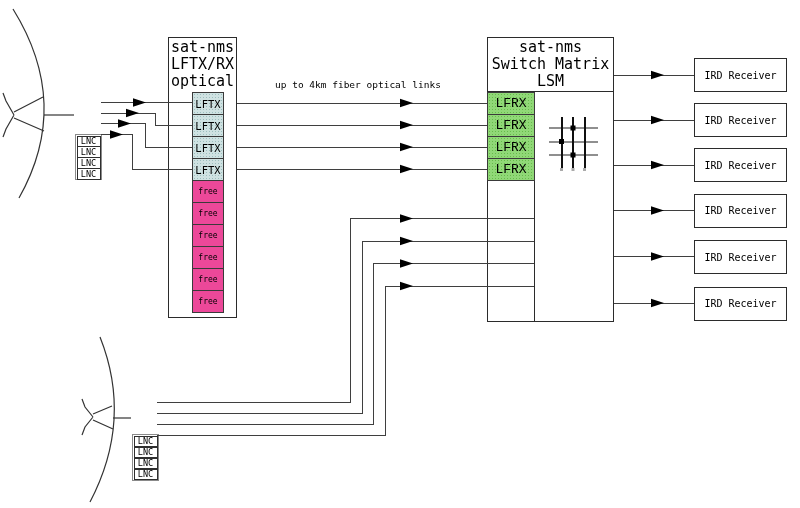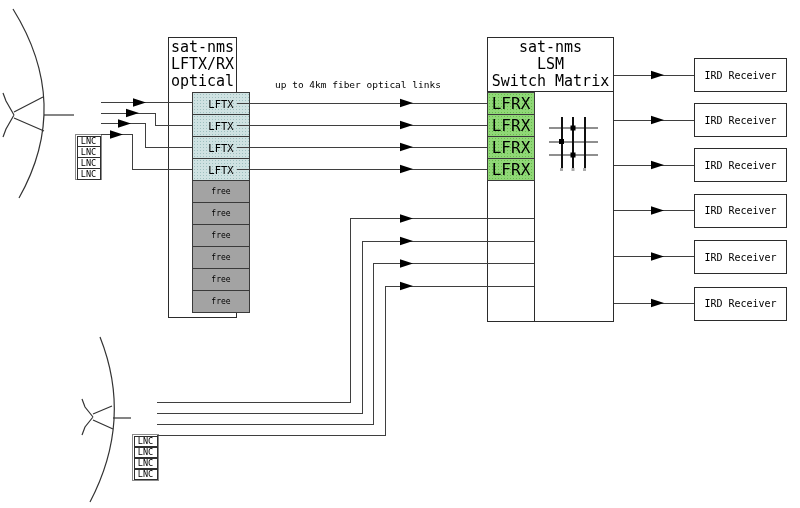--- a/index.html
+++ b/index.html
@@ -3,27 +3,27 @@
 <meta charset="utf-8">
 <style>
   html,body{margin:0;padding:0;background:#fff;}
   #canvas{
     position:relative;width:800px;height:508px;background:#ffffff;
     font-family:"DejaVu Sans Mono", monospace;color:#000;overflow:hidden;
   }
   .box{position:absolute;box-sizing:border-box;border:1px solid #2b2b2b;background:#fff;}
   .title-lines{position:absolute;left:0;right:0;top:1px;text-align:center;font-size:15px;line-height:17px;white-space:pre;}
   .slot{position:absolute;box-sizing:border-box;border:1px solid #3a3a3a;left:0;width:100%;height:23px;
-        display:flex;align-items:center;justify-content:center;background:#a3a3a3;}
+        display:flex;align-items:center;justify-content:center;background:#ec4899;}
   .slot.lftx{background-color:var(--lftx_fill);
         background-image:radial-gradient(circle,var(--lftx_dot) 0.7px,transparent 0.8px);background-size:3px 3px;
         font-size:10.5px;}
   .slot.lfrx{background-color:var(--lfrx_fill);
         background-image:radial-gradient(circle,var(--lfrx_dot) 0.7px,transparent 0.8px);background-size:3px 3px;
-        font-size:16px;}
+        font-size:13px;font-family:Liberation Mono, monospace;}
   .slot.free{font-size:8px;}
   .lnc-outer{position:absolute;box-sizing:border-box;border:1px solid #8a8a8a;background:#fff;margin-top:39px;}
   .lnc-cell{position:absolute;box-sizing:border-box;border:1px solid #2e2e2e;left:1px;width:24px;height:11.75px;
         display:flex;align-items:center;justify-content:center;font-size:8.5px;background:#fff;}
   .ird{display:flex;align-items:center;justify-content:center;font-size:10px;border-width:1.5px;}
   .note{position:absolute;font-size:9.5px;text-align:left;white-space:pre;}
   .hline{position:absolute;background:#2b2b2b;}
   svg.overlay{position:absolute;left:0;top:0;z-index:5;pointer-events:none;}
   .boxes{position:absolute;left:0;top:0;z-index:1;}
 </style>
@@ -32,21 +32,21 @@
 
 <div id="canvas">
 
   <div class="boxes">
 
     <div class="box" style="left:168px;top:37px;width:69px;height:281px;">
       <div class="title-lines"><span style="display:block">sat-nms</span><span style="display:block">LFTX/RX</span><span style="display:block">optical</span>
       </div>
     </div>
 
-    <div style="position:absolute;left:192px;top:92px;width:58px;height:221px;">
+    <div style="position:absolute;left:192px;top:92px;width:32px;height:221px;">
       <div class="slot lftx" style="top:0px">
           <span>LFTX</span>
         </div>
       <div class="slot lftx" style="top:22px">
           <span>LFTX</span>
         </div>
       <div class="slot lftx" style="top:44px">
           <span>LFTX</span>
         </div>
       <div class="slot lftx" style="top:66px">
@@ -68,21 +68,21 @@
           <span>free</span>
         </div>
       <div class="slot free" style="top:198px">
           <span>free</span>
         </div>
     </div>
 
     <div class="note" style="left:275px;top:79px;width:200px;">up to 4km fiber optical links</div>
 
     <div class="box" style="left:487px;top:37px;width:127px;height:285px;">
-      <div class="title-lines"><span style="display:block">sat-nms</span><span style="display:block">LSM</span><span style="display:block">Switch Matrix</span>
+      <div class="title-lines"><span style="display:block">sat-nms</span><span style="display:block">Switch Matrix</span><span style="display:block">LSM</span>
       </div>
     </div>
     <div class="hline" style="left:487px;top:91px;width:127px;height:1px;"></div>
     <div class="hline" style="left:534px;top:91px;width:1px;height:231px;"></div>
 
     <div style="position:absolute;left:487px;top:92px;width:48px;height:89px;">
       <div class="slot lfrx" style="top:0px">
           <span>LFRX</span>
         </div>
       <div class="slot lfrx" style="top:22px">

